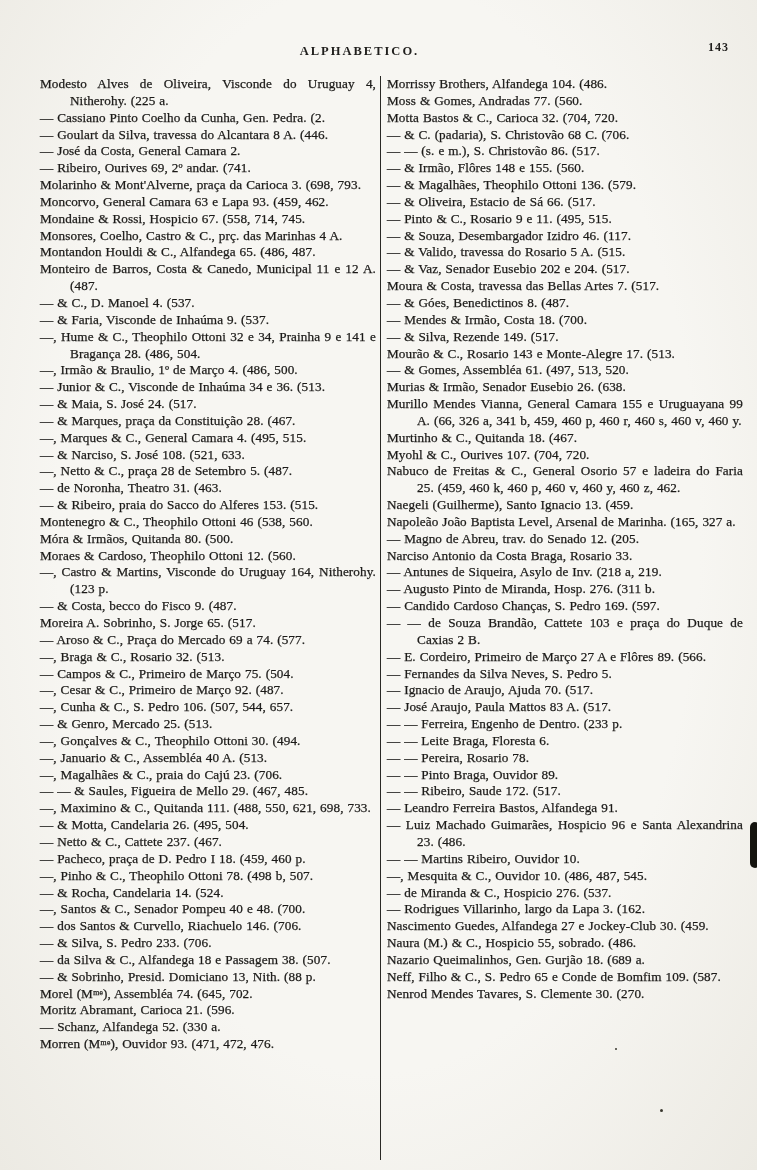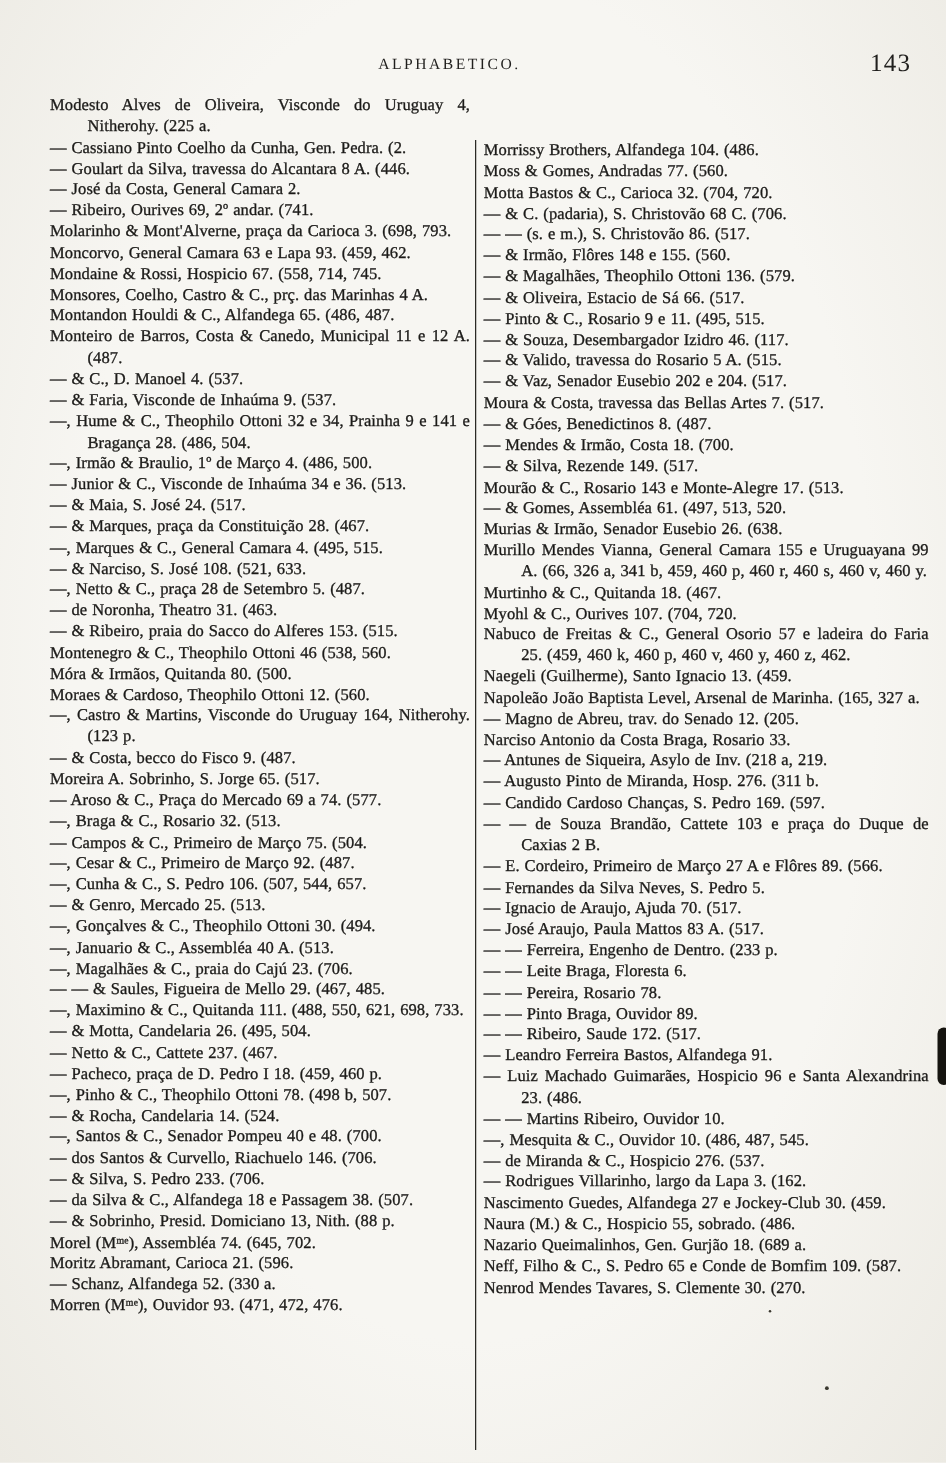--- a/index.html
+++ b/index.html
@@ -14,36 +14,36 @@
   .page {
     position: absolute; inset: 0;
     background:
       radial-gradient(ellipse at 50% 45%, #f7f6f2 60%, #eceae3 100%);
   }
   .header {
     position: absolute; top: 44px; left: 40px; right: 18px; height: 22px;
   }
   .running-head {
     position: absolute; left: 0; right: 60px; text-align: center;
-    font-weight: normal; font-size: 12.5px; letter-spacing: 2px;
+    font-weight: bold; font-size: 12.5px; letter-spacing: 2px;
     color: #201f1d;
   }
   .page-number {
     position: absolute; right: 10px; top: -4px;
-    font-weight: normal; font-size: 20px; letter-spacing: 1px;
+    font-weight: bold; font-size: 12px; letter-spacing: 1px;
     color: #201f1d;
   }
   .columns {
     position: absolute; top: 76px; left: 40px; right: 14px; bottom: 10px;
     display: flex;
     justify-content: space-between;
   }
   .col { box-sizing: border-box; }
   .col-left  { width: 340px; padding-right: 4px; }
-  .col-right { flex: 1; border-left: 1.5px solid #2a2925; padding-left: 6px; margin-top: 36px; }
+  .col-right { flex: 1; border-left: 1.5px solid #2a2925; padding-left: 6px; }
   .entry {
     margin: 0;
     padding-left: 30px;
     text-indent: -30px;
     font-size: 13.2px;
     line-height: 16.85px;
     text-align: justify;
     text-align-last: left;
     letter-spacing: 0.1px;
     word-spacing: 0.5px;

